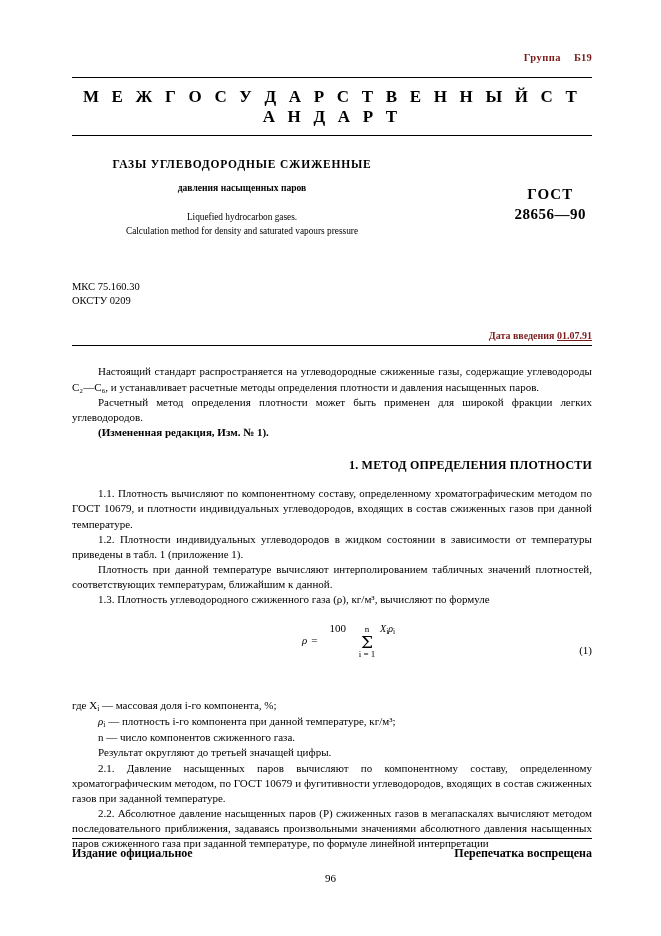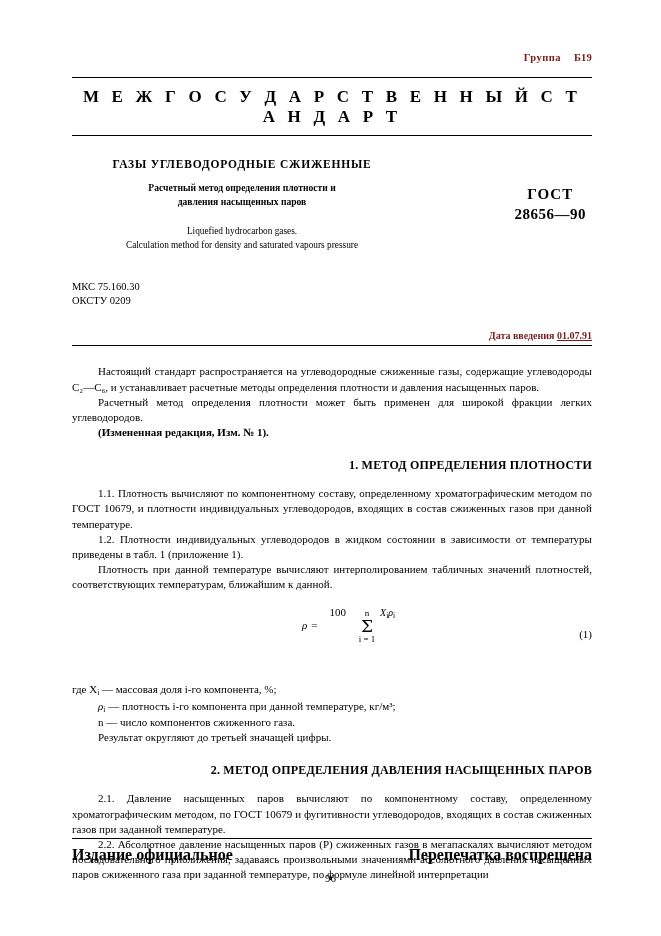--- a/index.html
+++ b/index.html
@@ -191,21 +191,21 @@
     left: 72px;
     top: 838px;
     width: 520px;
     border-top: 1px solid #000;
   }
   .footer {
     position: absolute;
     left: 72px;
     top: 846px;
     width: 520px;
-    font-size: 16px;
+    font-size: 12px;
     font-weight: bold;
     display: flex;
     justify-content: space-between;
   }
   .pageno {
     position: absolute;
     left: 0;
     top: 872px;
     width: 661px;
     text-align: center;
@@ -224,21 +224,20 @@
     </div>
 
     <div class="std-title-rule-top"></div>
     <div class="std-title">М Е Ж Г О С У Д А Р С Т В Е Н Н Ы Й   С Т А Н Д А Р Т</div>
     <div class="std-title-rule-bottom"></div>
 
     <div class="titleblock">
       <div class="left">
         <div class="doc-name">ГАЗЫ УГЛЕВОДОРОДНЫЕ СЖИЖЕННЫЕ</div>
         <div class="doc-sub">
-          <div>Расчетный метод определения плотности и</div>
           <div>давления насыщенных паров</div>
         </div>
         <div class="doc-en">
           <div>Liquefied hydrocarbon gases.</div>
           <div>Calculation method for density and saturated vapours pressure</div>
         </div>
       </div>
       <div class="gost-box">
         <div>ГОСТ</div>
         <div class="num">28656—90</div>
@@ -258,20 +257,21 @@
 
     <p class="body first">Настоящий стандарт распространяется на углеводородные сжиженные газы, содержащие углеводороды С₂—С₆, и устанавливает расчетные методы определения плотности и давления насыщенных паров.</p>
     <p class="body tight">Расчетный метод определения плотности может быть применен для широкой фракции легких углеводородов.</p>
     <p class="body tight bold">(Измененная редакция, Изм. № 1).</p>
 
     <h2 class="section">1. МЕТОД ОПРЕДЕЛЕНИЯ ПЛОТНОСТИ</h2>
 
     <p class="body">1.1. Плотность вычисляют по компонентному составу, определенному хроматографическим методом по ГОСТ 10679, и плотности индивидуальных углеводородов, входящих в состав сжиженных газов при данной температуре.</p>
     <p class="body tight">1.2. Плотности индивидуальных углеводородов в жидком состоянии в зависимости от температуры приведены в табл. 1 (приложение 1).</p>
     <p class="body tight">Плотность при данной температуре вычисляют интерполированием табличных значений плотностей, соответствующих температурам, ближайшим к данной.</p>
+    <p class="body tight">1.3. Плотность углеводородного сжиженного газа (ρ), кг/м³, вычисляют по формуле</p>
 
     <div class="formula-row">
       <div class="formula">
         <span class="ital">ρ</span>
         <span style="margin:0 4px;">=</span>
         <span class="frac">
           <span class="num">100</span>
           <span class="bar"></span>
           <span class="den">
             <span class="sum">
@@ -288,21 +288,20 @@
         </span>
       </div>
       <div class="eq-num">(1)</div>
     </div>
 
     <p class="body noind"><span>где X</span><sub class="s">i</sub><span> — массовая доля i-го компонента, %;</span></p>
     <p class="body"><span class="ital">ρ</span><sub class="s">i</sub><span> — плотность i-го компонента при данной температуре, кг/м³;</span></p>
     <p class="body">n — число компонентов сжиженного газа.</p>
     <p class="body">Результат округляют до третьей значащей цифры.</p>
 
-    <h2 class="section">2. МЕТОД ОПРЕДЕЛЕНИЯ ДАВЛЕНИЯ НАСЫЩЕННЫХ ПАРОВ</h2>
 
     <p class="body">2.1. Давление насыщенных паров вычисляют по компонентному составу, определенному хроматографическим методом, по ГОСТ 10679 и фугитивности углеводородов, входящих в состав сжиженных газов при заданной температуре.</p>
     <p class="body tight">2.2. Абсолютное давление насыщенных паров (P) сжиженных газов в мегапаскалях вычисляют методом последовательного приближения, задаваясь произвольными значениями абсолютного давления насыщенных паров сжиженного газа при заданной температуре, по формуле линейной интерпретации</p>
 
   </div>
 
   <div class="footer-rule"></div>
   <div class="footer">
     <span>Издание официальное</span>
     <span>Перепечатка воспрещена</span>

